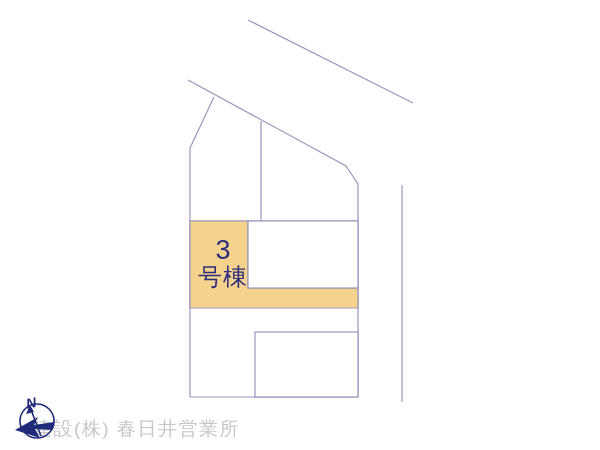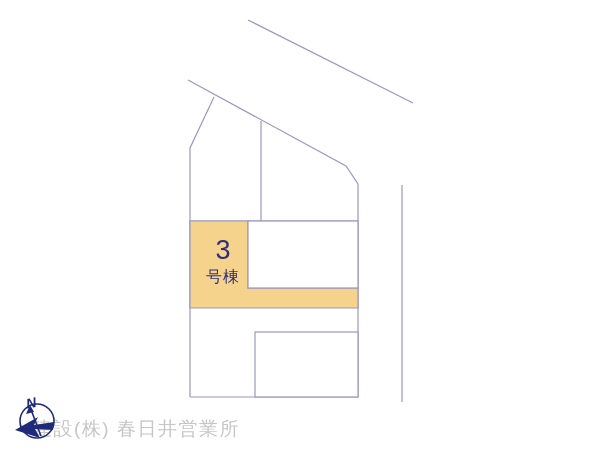--- a/index.html
+++ b/index.html
@@ -9,21 +9,21 @@
   }
   .plan{position:absolute;left:0;top:0;}
   .pline{stroke:var(--line-color,#9B98BD);stroke-width:1.2;fill:none;}
   .lot-fill{fill:var(--highlight-fill,#F6D38C);stroke:var(--line-color,#9B98BD);stroke-width:1.2;}
   .bldg{fill:#ffffff;stroke:var(--line-color,#9B98BD);stroke-width:1.2;}
   .lot-label{
     position:absolute;left:191px;top:234px;width:64px;text-align:center;
     color:var(--label-text,#2E2E7E);z-index:1;
   }
   .lot-label .num{display:block;font-size:27px;line-height:32px;font-weight:400;}
-  .lot-label .suffix{display:block;font-size:16px;line-height:22px;letter-spacing:1px;}
+  .lot-label .suffix{display:block;font-size:24px;line-height:22px;letter-spacing:1px;}
   .watermark{
     position:absolute;left:33px;top:416px;font-size:19px;letter-spacing:1.5px;
     color:var(--watermark-text,#C6C6C6);white-space:nowrap;z-index:2;
   }
   .compass{position:absolute;left:13px;top:391px;z-index:3;}
   .compass .cstroke{stroke:var(--compass-ink,#1F2B78);fill:none;}
   .compass .csolid{fill:var(--compass-ink,#1F2B78);stroke:none;}
   .compass text{
     fill:var(--compass-ink,#1F2B78);font-size:14px;font-weight:bold;font-style:italic;
     font-family:"Liberation Sans","DejaVu Sans",sans-serif;

